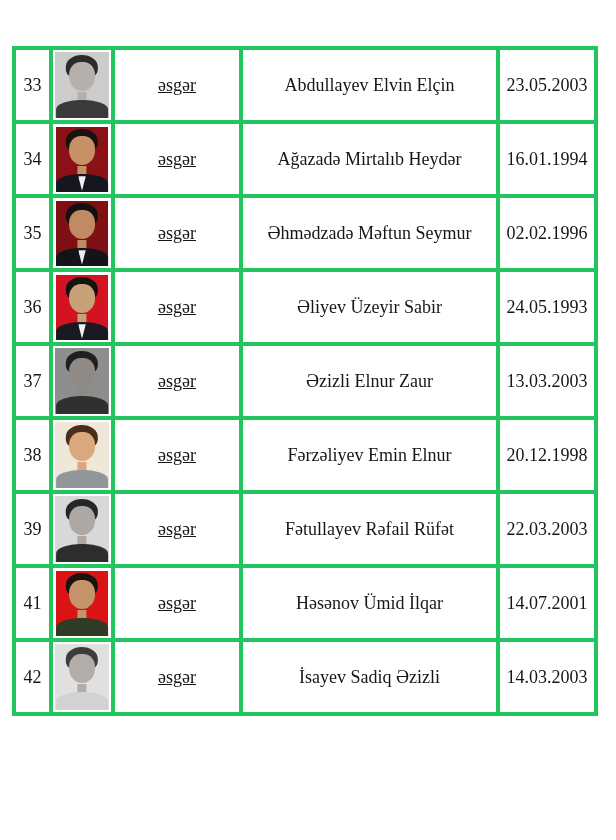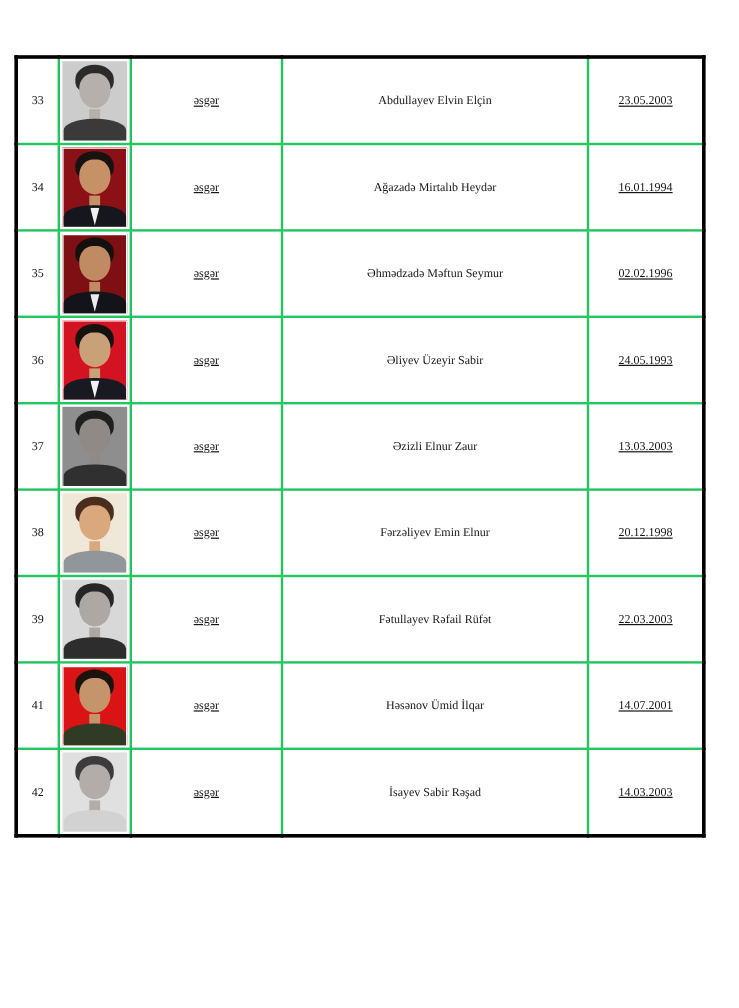--- a/index.html
+++ b/index.html
@@ -17,34 +17,34 @@
     color: #161616;
   }
   table.roster {
     position: absolute;
     left: 12px;
     top: 46px;
     border-collapse: collapse;
     table-layout: fixed;
   }
   table.roster td {
-    border: 2px solid #22c55e;
+    border: 4px solid #22c55e;
     text-align: center;
     vertical-align: middle;
-    font-size: 10px;
+    font-size: 18px;
     padding: 0;
     overflow: hidden;
   }
   table.roster { border: 3px solid #000000; }
   tr.roster-row { height: 70px; }
   .c-num   { width: 33px;  }
   .c-photo { width: 58px;  }
   .c-rank  { width: 124px; text-decoration: underline; }
   .c-name  { width: 253px; }
-  .c-date  { width: 94px; text-decoration: underline;  }
+  .c-date  { width: 94px;  }
 
   
   .photo {
     position: relative;
     width: 54px;
     height: 66px;
     margin: 2px auto;
     background: var(--bg, #cccccc);
     box-shadow: inset 0 0 0 1px var(--frame, transparent);
     overflow: hidden;
@@ -230,18 +230,18 @@
     <td class="c-photo">
       <div class="photo" style="--bg: #e0e0e0; --hair: #3c3c3c; --skin: #b2ada8; --shirt: #d2d2d2;">
         <span class="hair"></span>
         <span class="head"></span>
         <span class="neck"></span>
         <span class="shoulders"></span>
 
       </div>
     </td>
     <td class="c-rank">əsgər</td>
-    <td class="c-name">İsayev Sabir Rəşad</td>
+    <td class="c-name">İsayev Sadiq Əzizli</td>
     <td class="c-date">14.03.2003</td>
   </tr>
       </tbody>
   </table>
 </div>
 
 </body></html>

